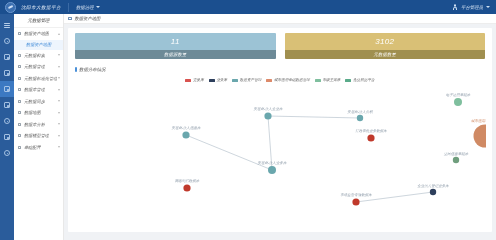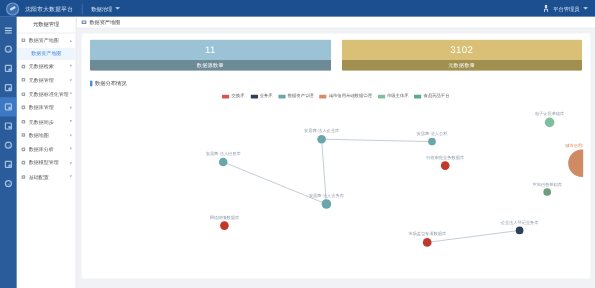--- a/index.html
+++ b/index.html
@@ -2,21 +2,21 @@
 <html><head>
 <meta charset="utf-8">
 <style>
   html,body{margin:0;padding:0;}
   body{
     width:496px;height:240px;overflow:hidden;
     font-family:"Liberation Sans","DejaVu Sans",sans-serif;
     background:#ffffff;
     -webkit-font-smoothing:antialiased;
   }
-  #app{position:relative;width:496px;height:240px;overflow:hidden;background:#f0f2f5;}
+  #app{position:relative;width:496px;height:240px;overflow:hidden;background:#f0f2f5;font-style:italic;}
 
   
   .topbar{
     position:absolute;left:0;top:0;width:496px;height:14px;
     background:#1b4f8f;display:flex;align-items:center;
   }
   .logo-circle{
     width:9px;height:9px;border-radius:50%;
     background:#3b6fb0;border:1px solid #6f9ad0;
     margin-left:5px;position:relative;flex:0 0 auto;

